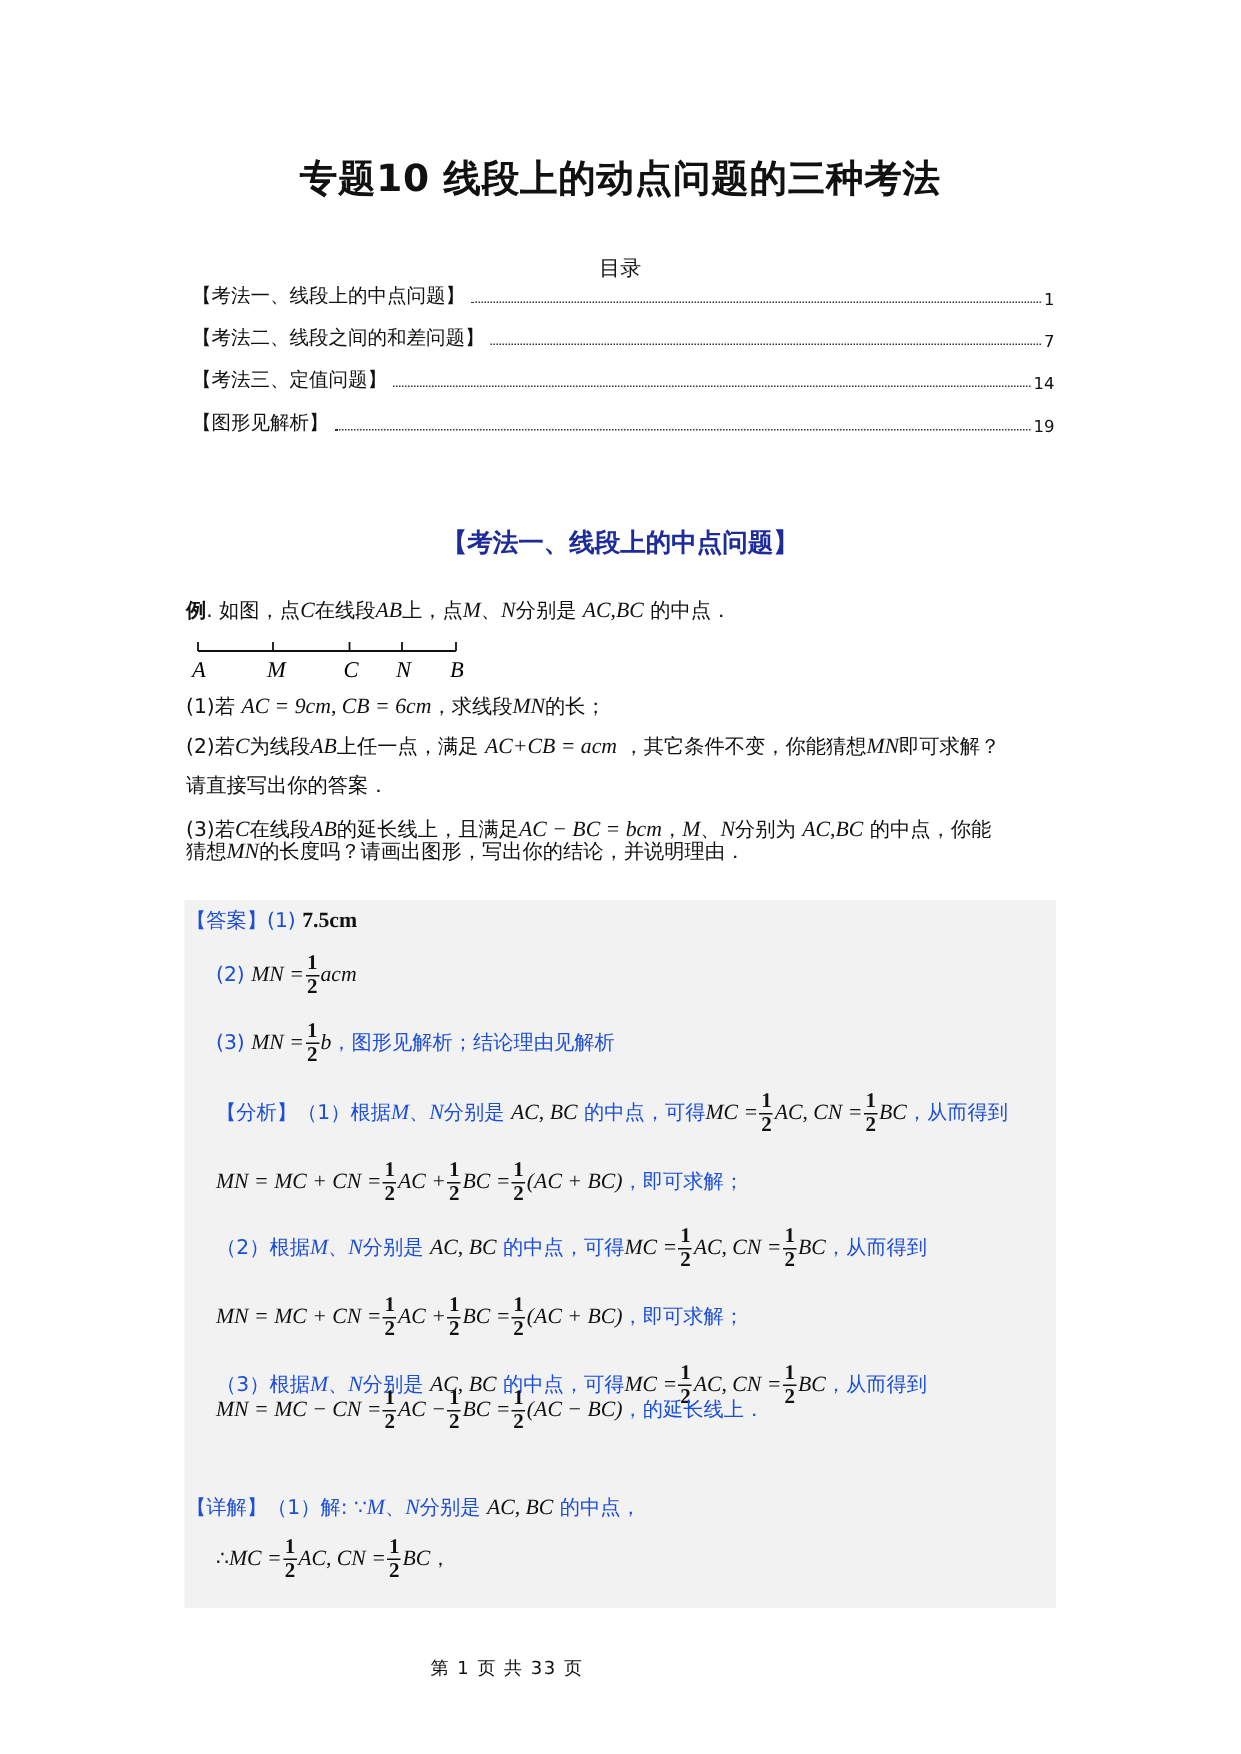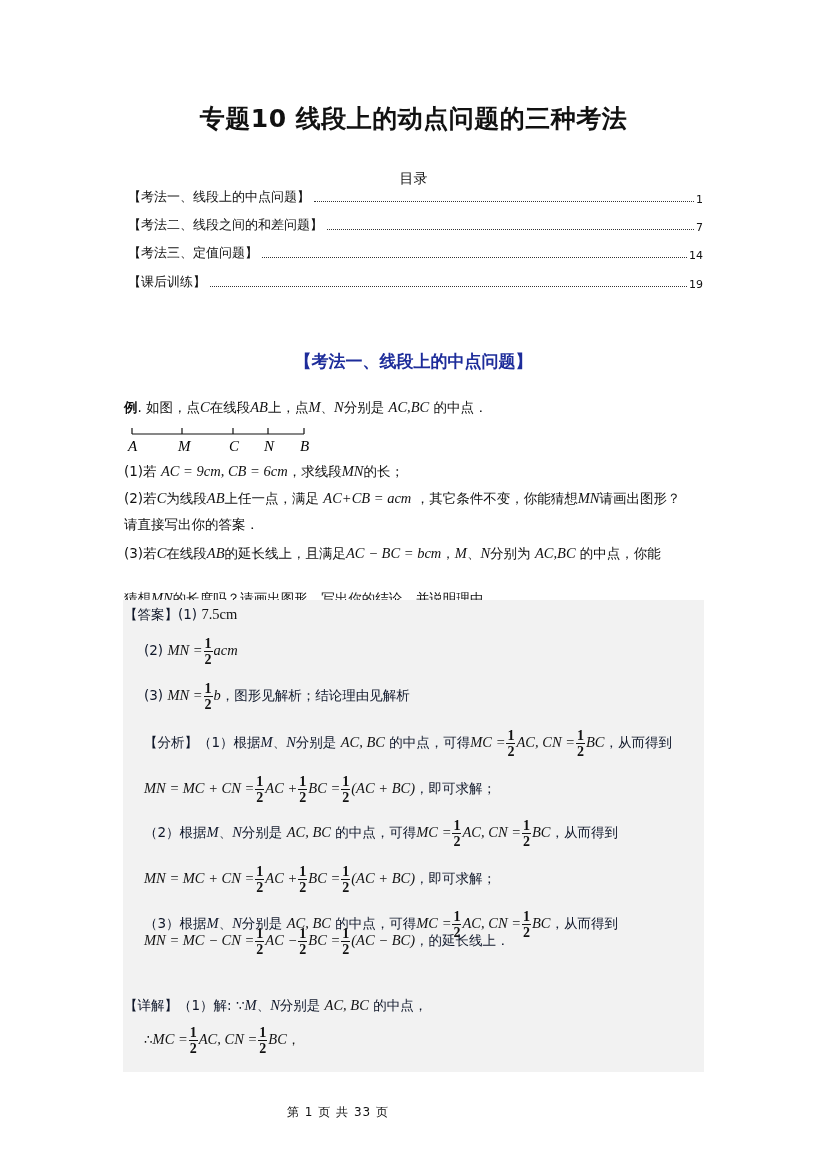--- a/index.html
+++ b/index.html
@@ -9,22 +9,22 @@
   .title { left: 0; width: 827px; top: 102px; text-align: center; font-size: 25px; font-weight: bold; letter-spacing: 0.5px; }
   .toc-head { left: 0; width: 827px; top: 170px; text-align: center; font-size: 14px; }
   .toc-row { left: 128px; width: 575px; height: 18px; display: flex; align-items: flex-end; font-size: 13px; }
   .toc-row .lbl { white-space: nowrap; }
   .toc-row .dots { flex: 1; border-bottom: 1px dotted #333; margin: 0 2px 4px 4px; }
   .toc-row .pg { font-size: 11px; }
   .sec-head { left: 0; width: 827px; top: 350px; text-align: center; font-size: 17px; font-weight: bold; color: #1d2c9a; }
   .p { left: 124px; font-size: 13.5px; line-height: 20px; white-space: nowrap; }
   .m { font-family: "Liberation Serif", serif; font-weight: normal; font-style: italic; font-size: 14.5px; }
   .mi { font-family: "Liberation Serif", serif; font-style: italic; font-size: 14.5px; }
-  .mb { font-family: "Liberation Serif", serif; font-weight: normal; font-size: 14.5px; }
-  .red { color: #0f172a; }
+  .mb { font-family: "Liberation Serif", serif; font-weight: bold; font-size: 14.5px; }
+  .red { color: #1d4ed8; }
   .box { left: 123px; top: 600px; width: 581px; height: 472px; background: #f2f2f2; }
   .frac { display: inline-flex; flex-direction: column; align-items: center; vertical-align: middle;
           font-family: "Liberation Serif", serif; font-weight: bold; font-size: 14px; line-height: 15px; margin: 0 1px; }
   .frac .num { border-bottom: 1px solid #111; padding: 0 1px; }
   .eq { font-size: 13.5px; line-height: 40px; margin-left: 20px; }
   .footer { left: 0; width: 676px; top: 1104px; text-align: center; font-size: 12px; letter-spacing: 1px; }
   svg text { font-family: "Liberation Serif", serif; font-style: italic; font-size: 15px; }
 </style>
 </head>
 <body>
@@ -41,21 +41,21 @@
   <span class="lbl">【考法二、线段之间的和差问题】</span>
   <span class="dots"></span>
   <span class="pg">7</span>
 </div>
 <div class="abs toc-row" style="top:244px">
   <span class="lbl">【考法三、定值问题】</span>
   <span class="dots"></span>
   <span class="pg">14</span>
 </div>
 <div class="abs toc-row" style="top:273px">
-  <span class="lbl">【课后训练】</span>
+  <span class="lbl">【图形见解析】</span>
   <span class="dots"></span>
   <span class="pg">19</span>
 </div>
 
 <div class="abs sec-head">【考法一、线段上的中点问题】</div>
 
 <div class="abs p" style="top:397px">
   <b>例</b><span>. 如图，点</span><span class="mi">C</span><span>在线段</span><span class="m">AB</span><span>上，点</span><span class="mi">M</span><span>、</span><span class="mi">N</span><span>分别是</span> <span class="m">AC,BC</span> <span>的中点．</span>
 </div>
 
@@ -72,27 +72,27 @@
       <text x="140" y="27">N</text>
       <line x1="180" x2="180" y1="4" y2="10" stroke="#111" stroke-width="1.2"></line>
       <text x="176" y="27">B</text>
     </g>
 </svg>
 
 <div class="abs p" style="top:461px">
   <span>(1)若</span> <span class="m">AC = 9cm, CB = 6cm</span><span>，求线段</span><span class="m">MN</span><span>的长；</span>
 </div>
 <div class="abs p" style="top:488px">
-  <span>(2)若</span><span class="mi">C</span><span>为线段</span><span class="m">AB</span><span>上任一点，满足</span> <span class="m">AC+CB = acm</span> <span>，其它条件不变，你能猜想</span><span class="m">MN</span><span>请画出图形？</span>
+  <span>(2)若</span><span class="mi">C</span><span>为线段</span><span class="m">AB</span><span>上任一点，满足</span> <span class="m">AC+CB = acm</span> <span>，其它条件不变，你能猜想</span><span class="m">MN</span><span>即可求解？</span>
 </div>
 <div class="abs p" style="top:514px">请直接写出你的答案．</div>
 <div class="abs p" style="top:543px">
   <span>(3)若</span><span class="mi">C</span><span>在线段</span><span class="m">AB</span><span>的延长线上，且满足</span><span class="m">AC − BC = bcm</span><span>，</span><span class="mi">M</span><span>、</span><span class="mi">N</span><span>分别为</span> <span class="m">AC,BC</span> <span>的中点，你能</span>
 </div>
-<div class="abs p" style="top:588px">
+<div class="abs p" style="top:558px">
   <span>猜想</span><span class="m">MN</span><span>的长度吗？请画出图形，写出你的结论，并说明理由．</span>
 </div>
 
 <div class="abs box"></div>
 
 <div class="abs p" style="top:604px">
   <span class="red">【答案】</span><span class="red">(1)</span> <span class="mb">7.5cm</span>
 </div>
 <div class="abs p eq" style="top:630px">
   <span class="red">(2)</span> <span class="m">MN =</span><span class="frac">

